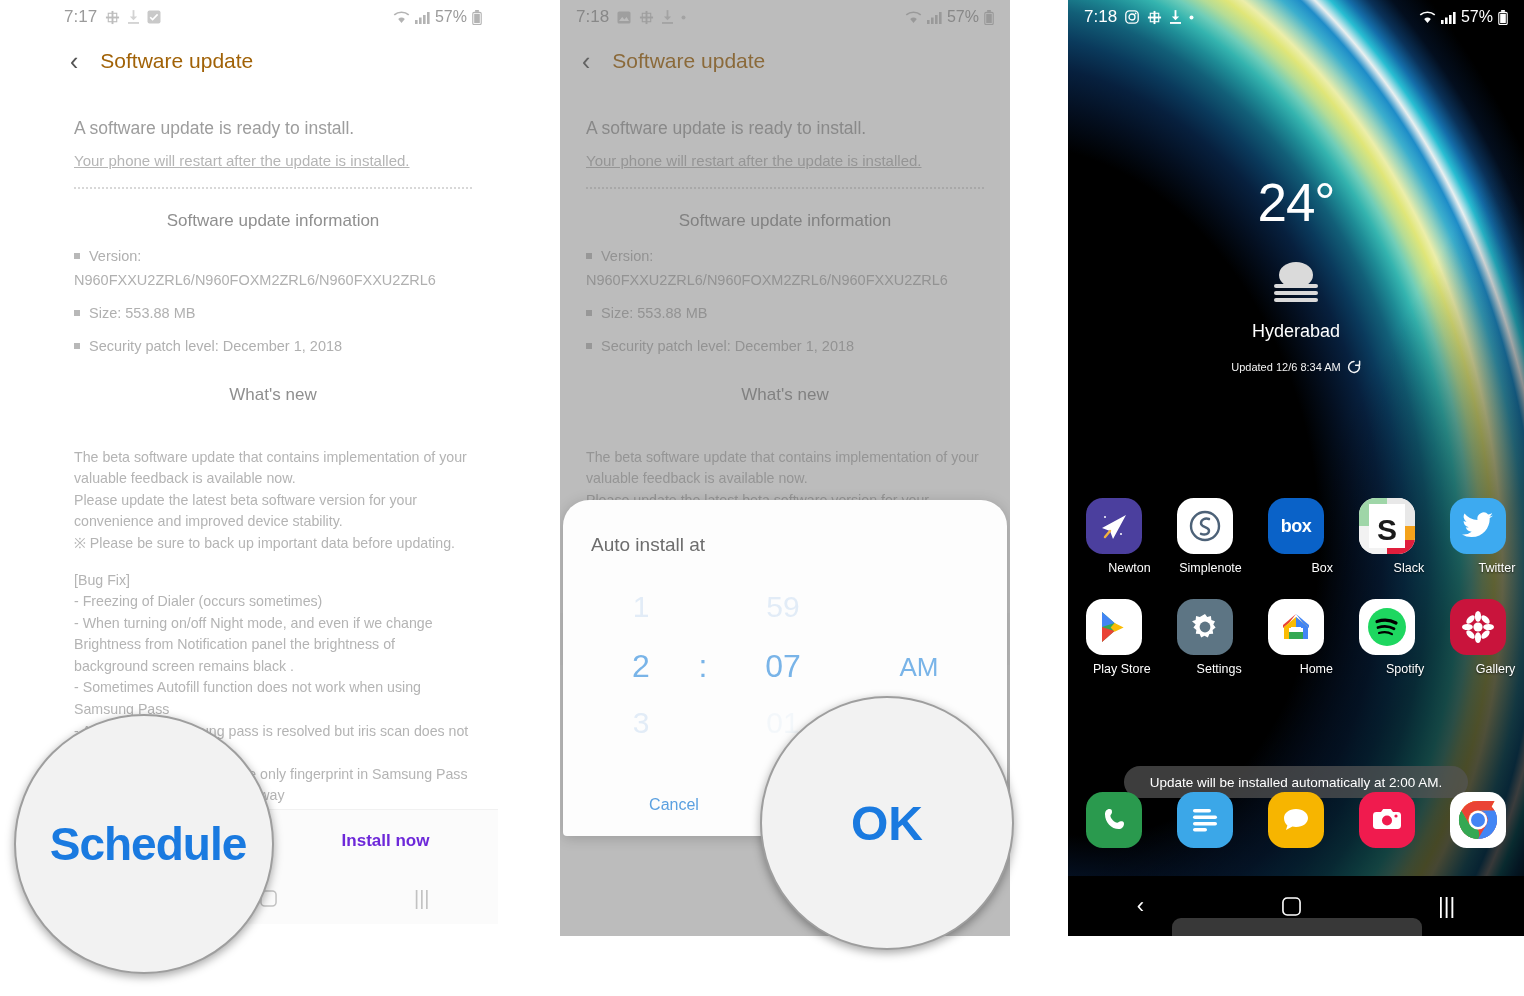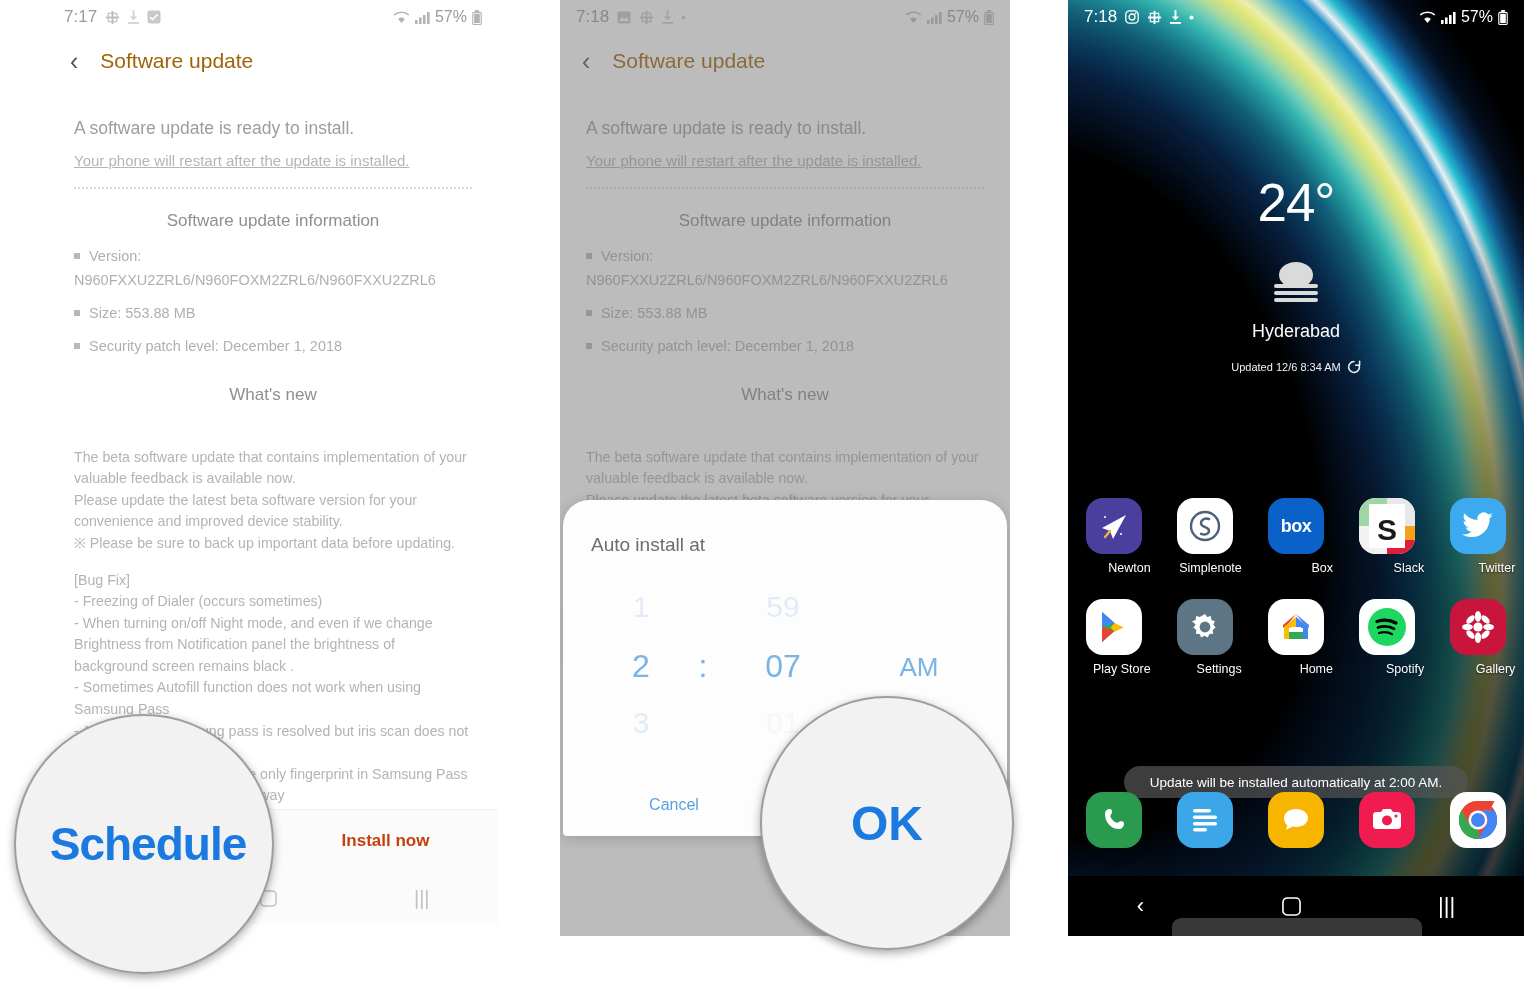--- a/index.html
+++ b/index.html
@@ -30,21 +30,21 @@
   .sub{font-size:15px;color:#b5b5b5;margin:13px 0 0 0;text-decoration:underline;}
   .dots{margin:18px 0 0 0;border-top:2px dotted #d8d8d8;height:0;}
   .sectiontitle{text-align:center;font-size:17px;color:#8f8f8f;margin:22px 0 14px 0;}
   .binfo{font-size:14.5px;color:#b0b0b0;line-height:1.65;margin:0 0 0 0;}
   .binfo .bl{display:block;margin-bottom:9px;}
   .sq{display:inline-block;width:6px;height:6px;background:#b8b8b8;vertical-align:2px;margin-right:9px;}
   .whatsnew{font-size:14.2px;color:#b4b4b4;line-height:1.52;white-space:pre-line;margin-top:42px;}
   .bugfix{font-size:14.2px;color:#b4b4b4;line-height:1.52;white-space:pre-line;margin-top:15px;}
 
   .btnrow{position:absolute;left:0;bottom:52px;width:100%;height:62px;display:flex;align-items:center;border-top:1px solid #f1f1f1;background:#fbfbfb;}
-  .btnrow .b{flex:1;text-align:center;font-size:17px;color:#c2410c;font-weight:bold;}
+  .btnrow .b{flex:1;text-align:center;font-size:17px;color:#6d28d9;font-weight:bold;}
   .navbar{position:absolute;left:0;bottom:0;width:100%;height:52px;display:flex;align-items:center;justify-content:space-around;background:#fbfbfb;}
   .navbar .n{color:#c2c2c2;font-size:20px;}
 
   
   .mag{position:absolute;border-radius:50%;background:#f2f2f2;border:2px solid #9e9e9e;box-shadow:0 3px 10px rgba(0,0,0,.35);display:flex;align-items:center;justify-content:center;overflow:hidden;}
   #mag1{left:14px;top:714px;width:256px;height:256px;}
   #mag1 .magtext{font-size:46px;color:#1a7ae0;font-weight:bold;white-space:nowrap;letter-spacing:-1px;transform:translateX(4px);}
   #mag2{left:760px;top:696px;width:250px;height:250px;}
   #mag2 .magtext{font-size:48px;color:#1a7ae0;font-weight:bold;}
 

